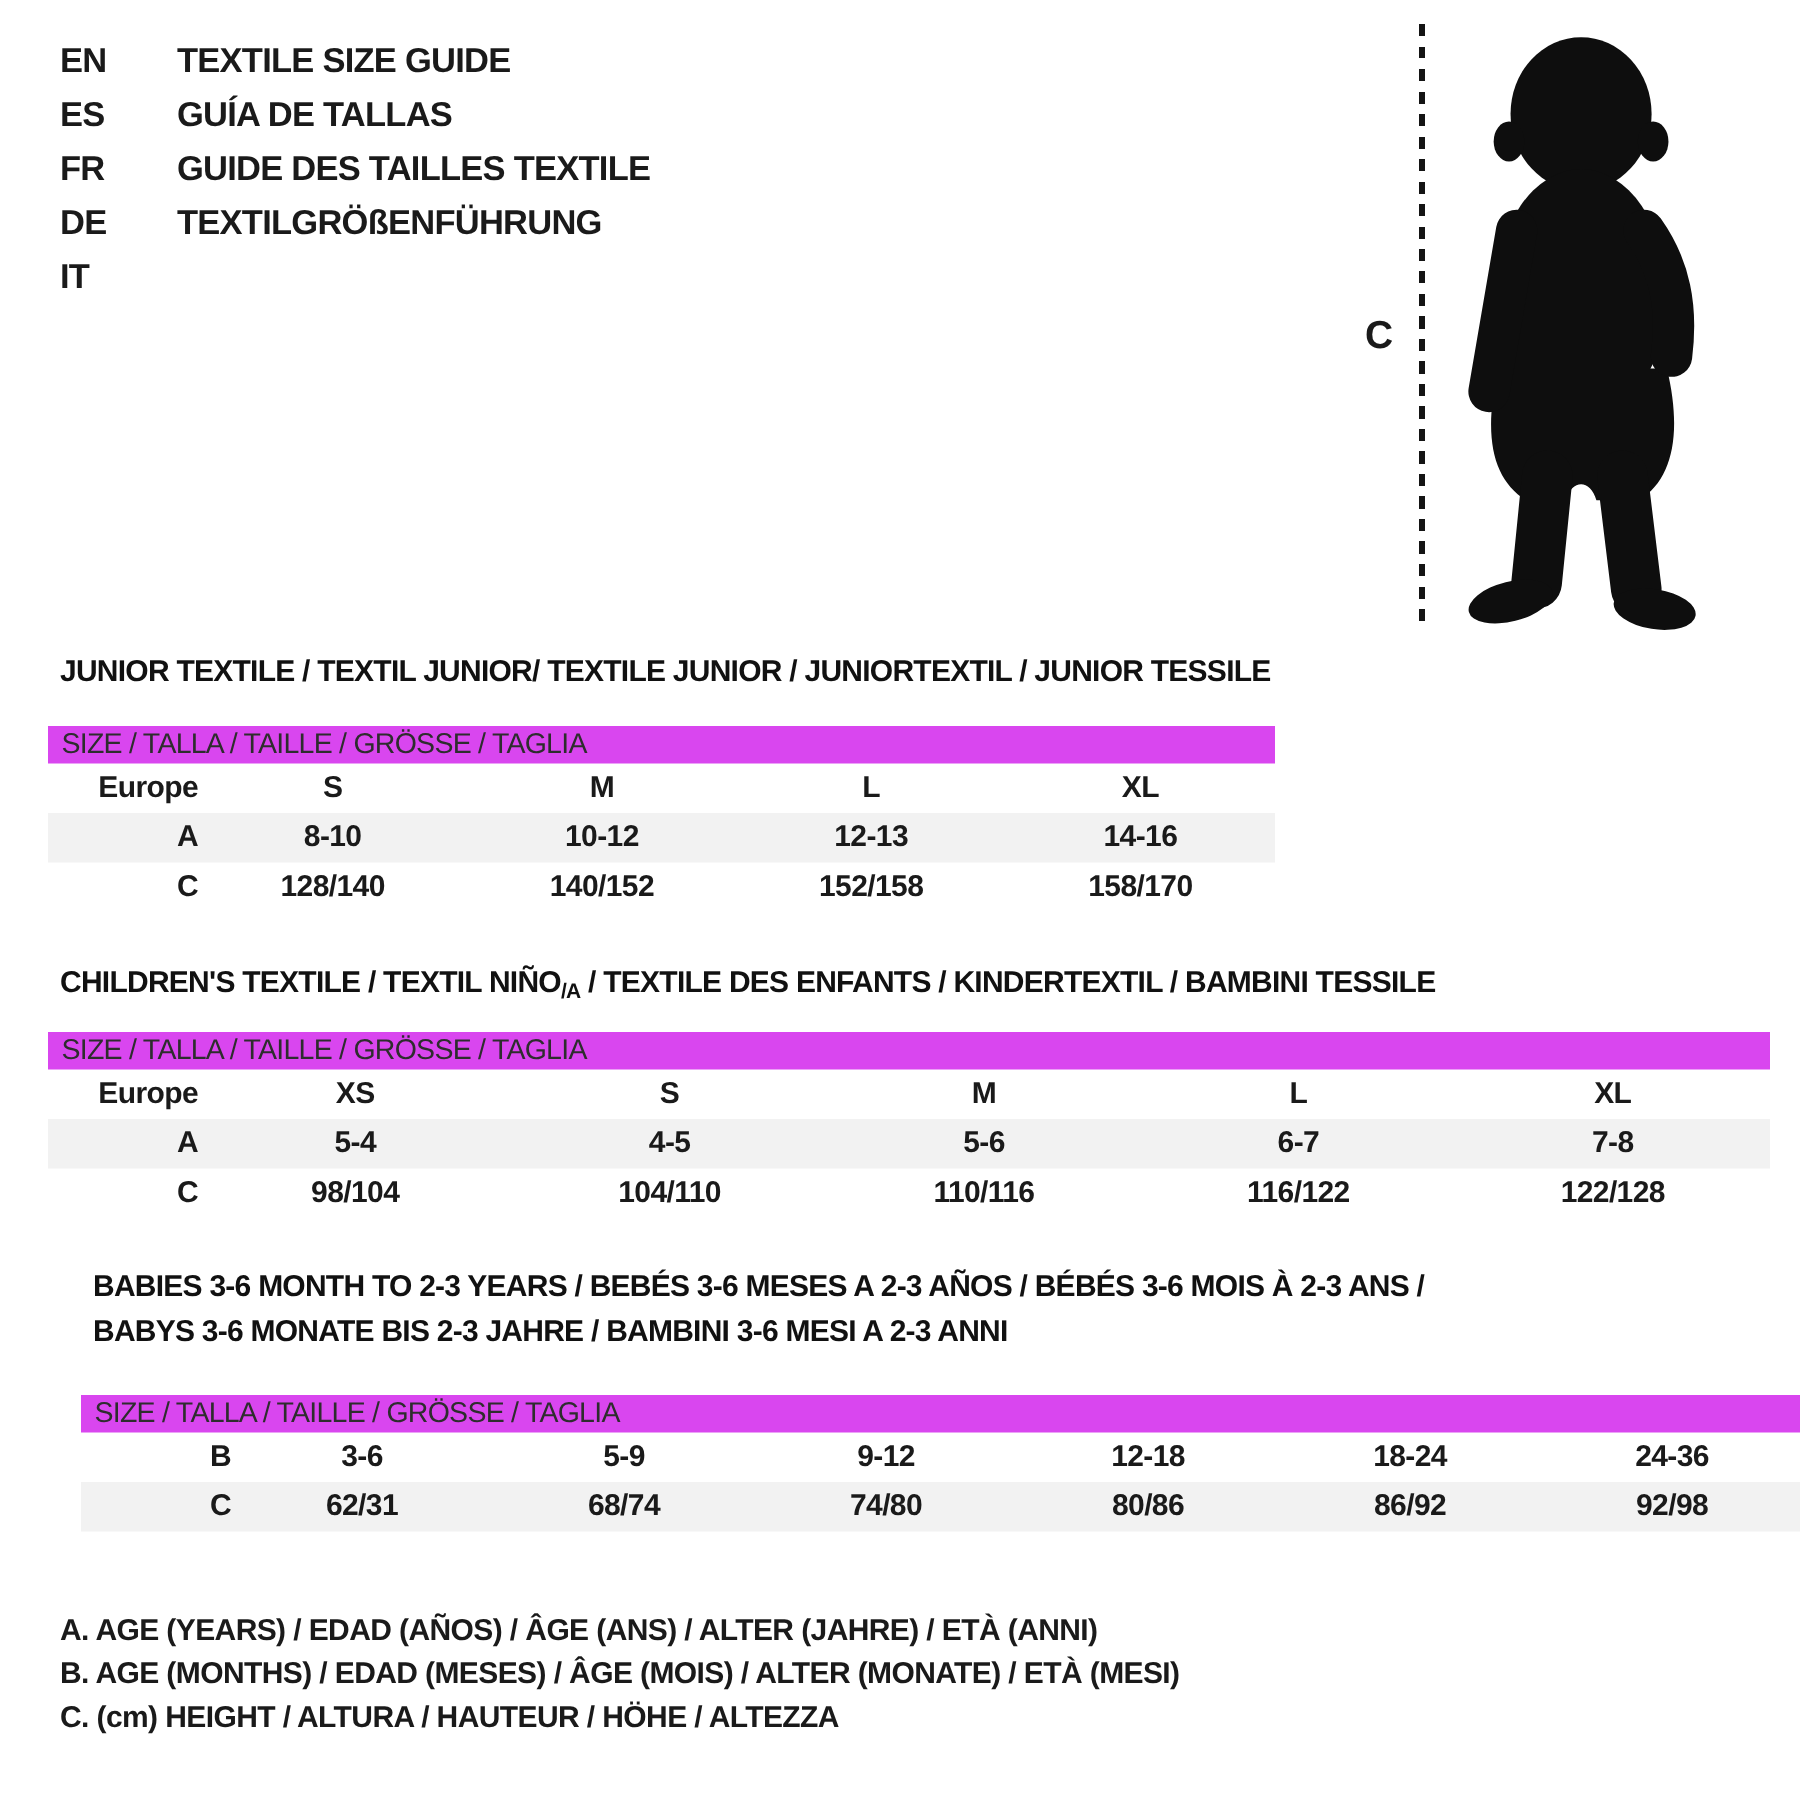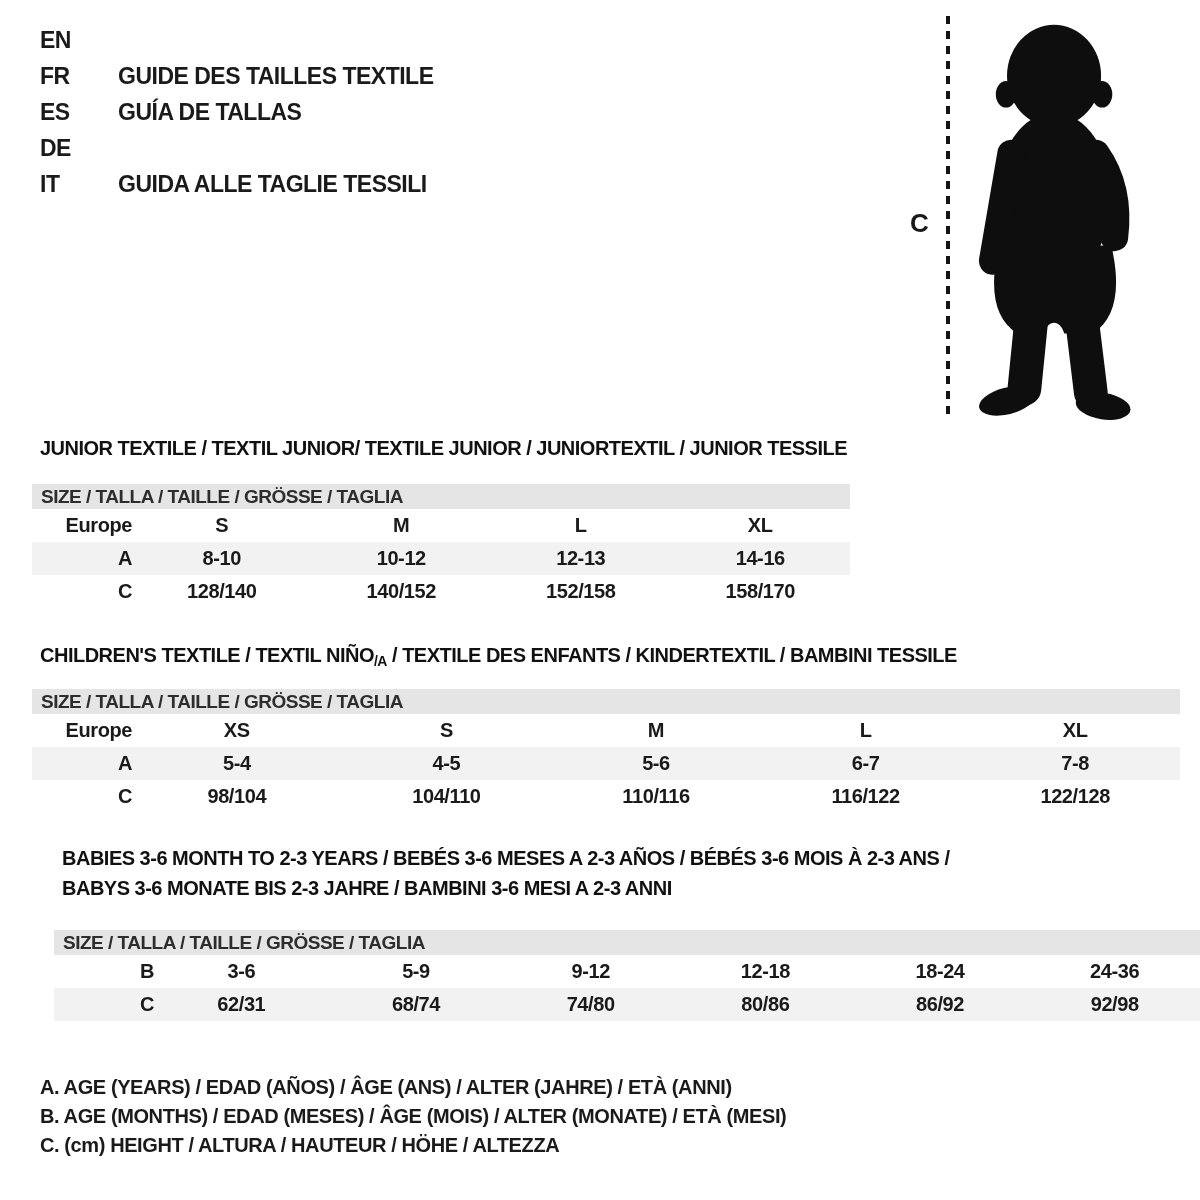--- a/index.html
+++ b/index.html
@@ -17,22 +17,22 @@
   .dash-line { left:946px; top:16px; width:4px; height:400px;
     background:repeating-linear-gradient(to bottom, #141414 0 8px, transparent 8px 15px); }
   .c-label { left:910px; top:208px; font-size:26px; font-weight:700; }
   .baby-svg { left:960px; top:12px; }
 
   
   .section { position:absolute; left:32px; }
   .sec-title { font-size:20px; font-weight:700; letter-spacing:-0.5px; color:#111;
     padding-left:8px; white-space:nowrap; }
   .sec-title .sub { font-size:14px; vertical-align:-4px; }
-  .size-bar { background:#e5e5e5; height:25px; line-height:25px; padding-left:9px;
-    font-size:19px; font-weight:700; letter-spacing:-0.5px; color:#2d2d2d; }
+  .size-bar { background:#d946ef; height:25px; line-height:25px; padding-left:9px;
+    font-size:19px; font-weight:400; letter-spacing:-0.5px; color:#2d2d2d; }
   .trow { display:flex; height:33px; align-items:center;
     font-size:20px; font-weight:700; letter-spacing:-0.4px; }
   .trow.alt { background:#f2f2f2; }
   .trow .c0 { width:100px; padding-left:9px; text-align:right; }
   .trow .cell { flex:1; text-align:center; }
   .junior { top:437px; width:818px; }
   .junior .size-bar { margin-top:24px; }
   .children { top:644px; width:1148px; }
   .children .size-bar { margin-top:20px; }
   .babies { top:843px; width:1148px;margin-left:22px; }
@@ -43,35 +43,36 @@
   .legend { left:40px; top:1073px; }
   .legend-line { font-size:20px; font-weight:700; letter-spacing:-0.4px; line-height:29px;
     white-space:nowrap; }
 </style>
 </head>
 <body>
 
 <div class="abs lang-block">
   <div class="lang-row">
     <span class="lang-code">EN</span>
+    <span class="lang-label">TEXTILE SIZE GUIDE</span>
+  </div>
+  <div class="lang-row">
+    <span class="lang-code">ES</span>
+    <span class="lang-label">GUÍA DE TALLAS</span>
   </div>
   <div class="lang-row">
     <span class="lang-code">FR</span>
     <span class="lang-label">GUIDE DES TAILLES TEXTILE</span>
   </div>
   <div class="lang-row">
-    <span class="lang-code">ES</span>
-    <span class="lang-label">GUÍA DE TALLAS</span>
-  </div>
-  <div class="lang-row">
     <span class="lang-code">DE</span>
+    <span class="lang-label">TEXTILGRÖßENFÜHRUNG</span>
   </div>
   <div class="lang-row">
     <span class="lang-code">IT</span>
-    <span class="lang-label">GUIDA ALLE TAGLIE TESSILI</span>
   </div>
 </div>
 
 <div class="abs dash-line"></div>
 <div class="abs c-label">C</div>
 <svg class="abs baby-svg" width="184" height="410" viewBox="0 0 180 400" xmlns="http://www.w3.org/2000/svg">
   <g fill="#0e0e0e" stroke="none">
     <ellipse cx="92" cy="62" rx="46" ry="50"></ellipse>
     <ellipse cx="45" cy="80" rx="10" ry="13"></ellipse>
     <ellipse cx="139" cy="80" rx="10" ry="13"></ellipse>

